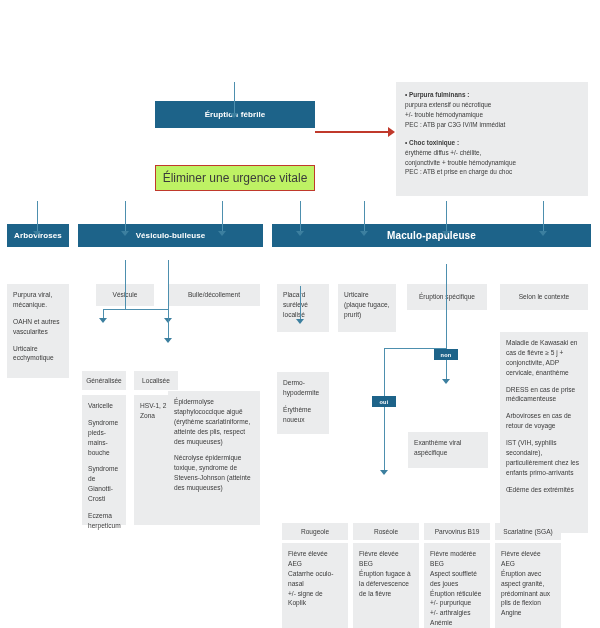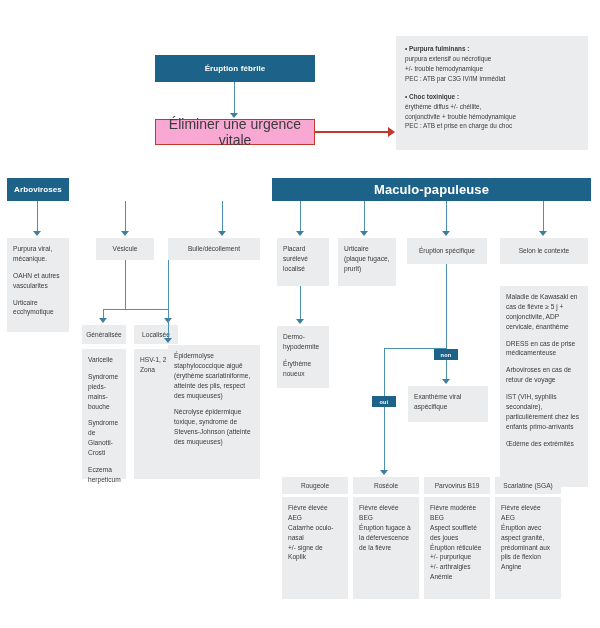--- a/index.html
+++ b/index.html
@@ -17,42 +17,43 @@
   }
   #canvas {
     position: absolute;
     left: 0; top: 0;
     width: 600px;
     height: 628px;
   }
   .node {
     position: absolute;
     box-sizing: border-box;
+    margin-top: 46px;
   }
   
   .titlebox {
     background: #1d6389;
     color: #ffffff;
     font-size: 8px;
     font-weight: bold;
     display: flex;
     align-items: center;
     justify-content: center;
     text-align: center;
     letter-spacing: .1px;
   }
   .bigtitle {
-    font-size: 13px;
+    font-size: 10px;
   }
   
   .redbox {
-    background: #f9a8d4;
+    background: #bef264;
     border: 1.4px solid #c0392b;
     color: #3b3b3b;
-    font-size: 14px;
+    font-size: 12px;
     display: flex;
     align-items: center;
     justify-content: center;
     text-align: center;
   }
   
   .graybox {
     background: #ebeced;
     color: #3b3b3b;
     font-size: 6.6px;
@@ -147,20 +148,21 @@
     <p class="ln">PEC : ATB par C3G IV/IM immédiat</p>
     <div class="gap"></div>
     <p class="hd">• Choc toxinique :</p>
     <p class="ln">érythème diffus +/- chéilite,</p>
     <p class="ln">conjonctivite + trouble hémodynamique</p>
     <p class="ln">PEC : ATB et prise en charge du choc</p>
   </div>
 
   <div class="node titlebox" style="left:7px; top:178px; width:62px; height:23px;">Arboviroses</div>
 
+  <div class="node titlebox" style="left:78px; top:178px; width:185px; height:23px;">Vésiculo-bulleuse</div>
 
   <div class="node titlebox bigtitle" style="left:272px; top:178px; width:319px; height:23px;">Maculo-papuleuse</div>
 
   <div class="ln-v" style="left:37px; top:201px; height:33px;"></div>
   <div class="arrow-d" style="left:33px; top:231px;"></div>
 
   <div class="node graybox" style="left:7px; top:238px; width:62px; height:94px;">
     <p>Purpura viral, mécanique.</p>
     <p>OAHN et autres vascularites</p>
     <p>Urticaire ecchymotique</p>

